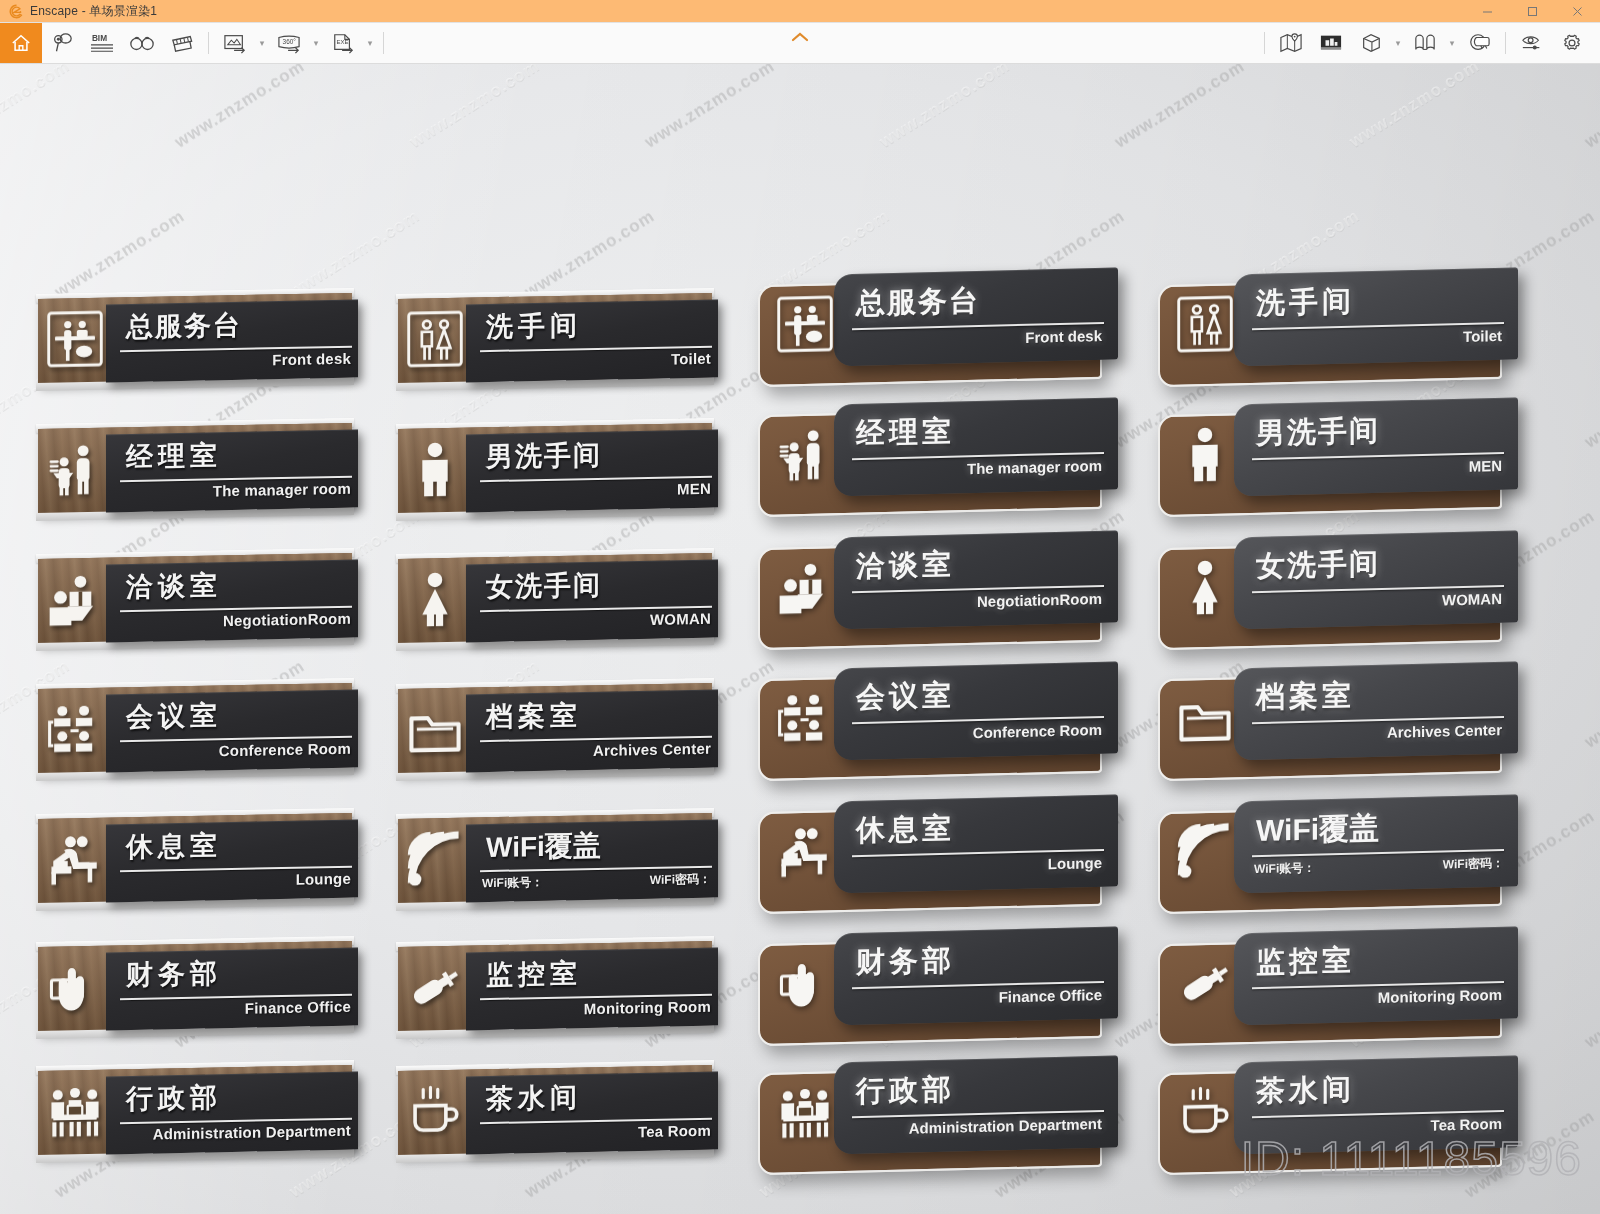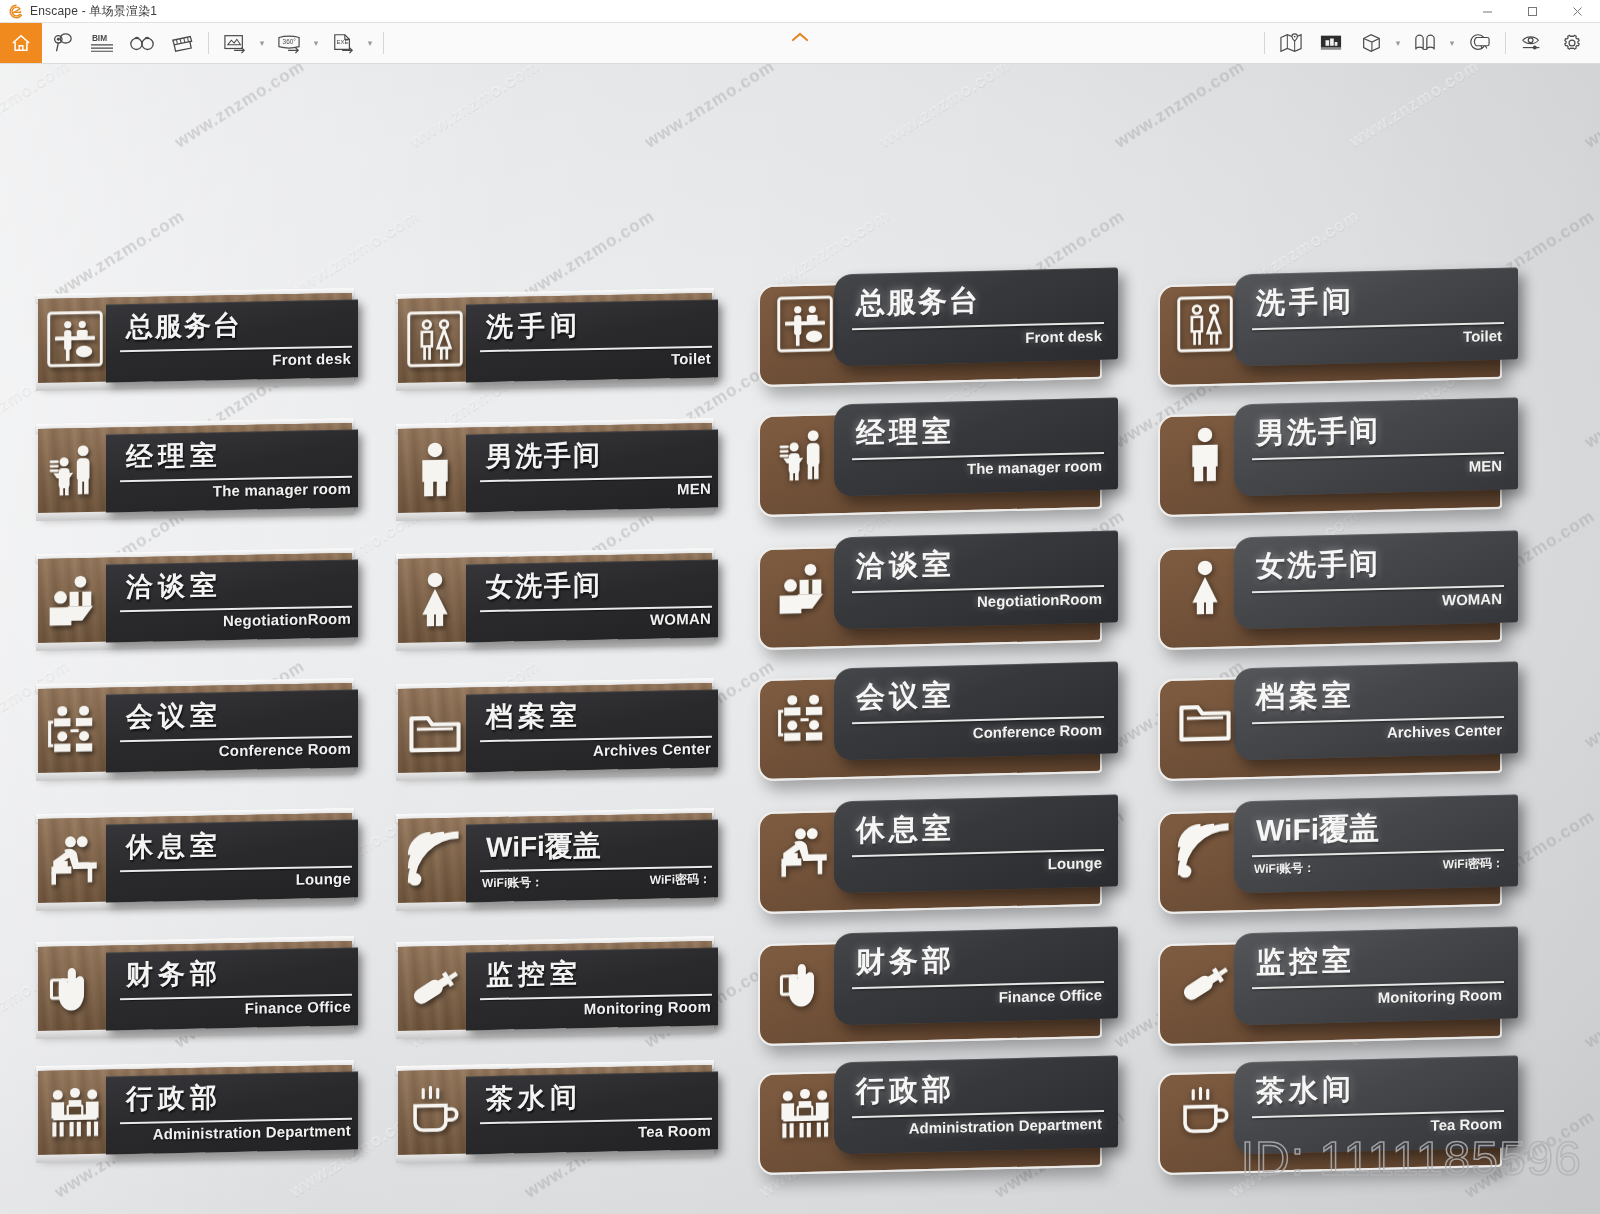--- a/index.html
+++ b/index.html
@@ -3,21 +3,21 @@
 <meta charset="utf-8">
 <style>
   html,body{margin:0;padding:0;}
   body{
     width:1600px;height:1214px;overflow:hidden;
     font-family:"Liberation Sans","DejaVu Sans",sans-serif;
     background:#e8e9ea;
   }
   
   .titlebar{
-    height:22px;background:#ffffff;border-bottom:1px solid #e2e2e2;
+    height:22px;background:#fdba74;border-bottom:1px solid #e2e2e2;
     display:flex;align-items:center;position:relative;
   }
   .tb-logo{width:20px;height:16px;margin:0 4px 0 6px;display:flex;align-items:center;justify-content:center;}
   .tb-title{font-size:12px;color:#3a3a3a;letter-spacing:.2px;}
   .tb-controls{position:absolute;right:0;top:0;height:22px;display:flex;}
   .tb-btn{width:45px;height:22px;display:flex;align-items:center;justify-content:center;color:#7a7a7a;font-size:12px;}
 
   
   .toolbar{
     height:40px;background:#fafafa;border-bottom:1px solid #dcdcdc;

